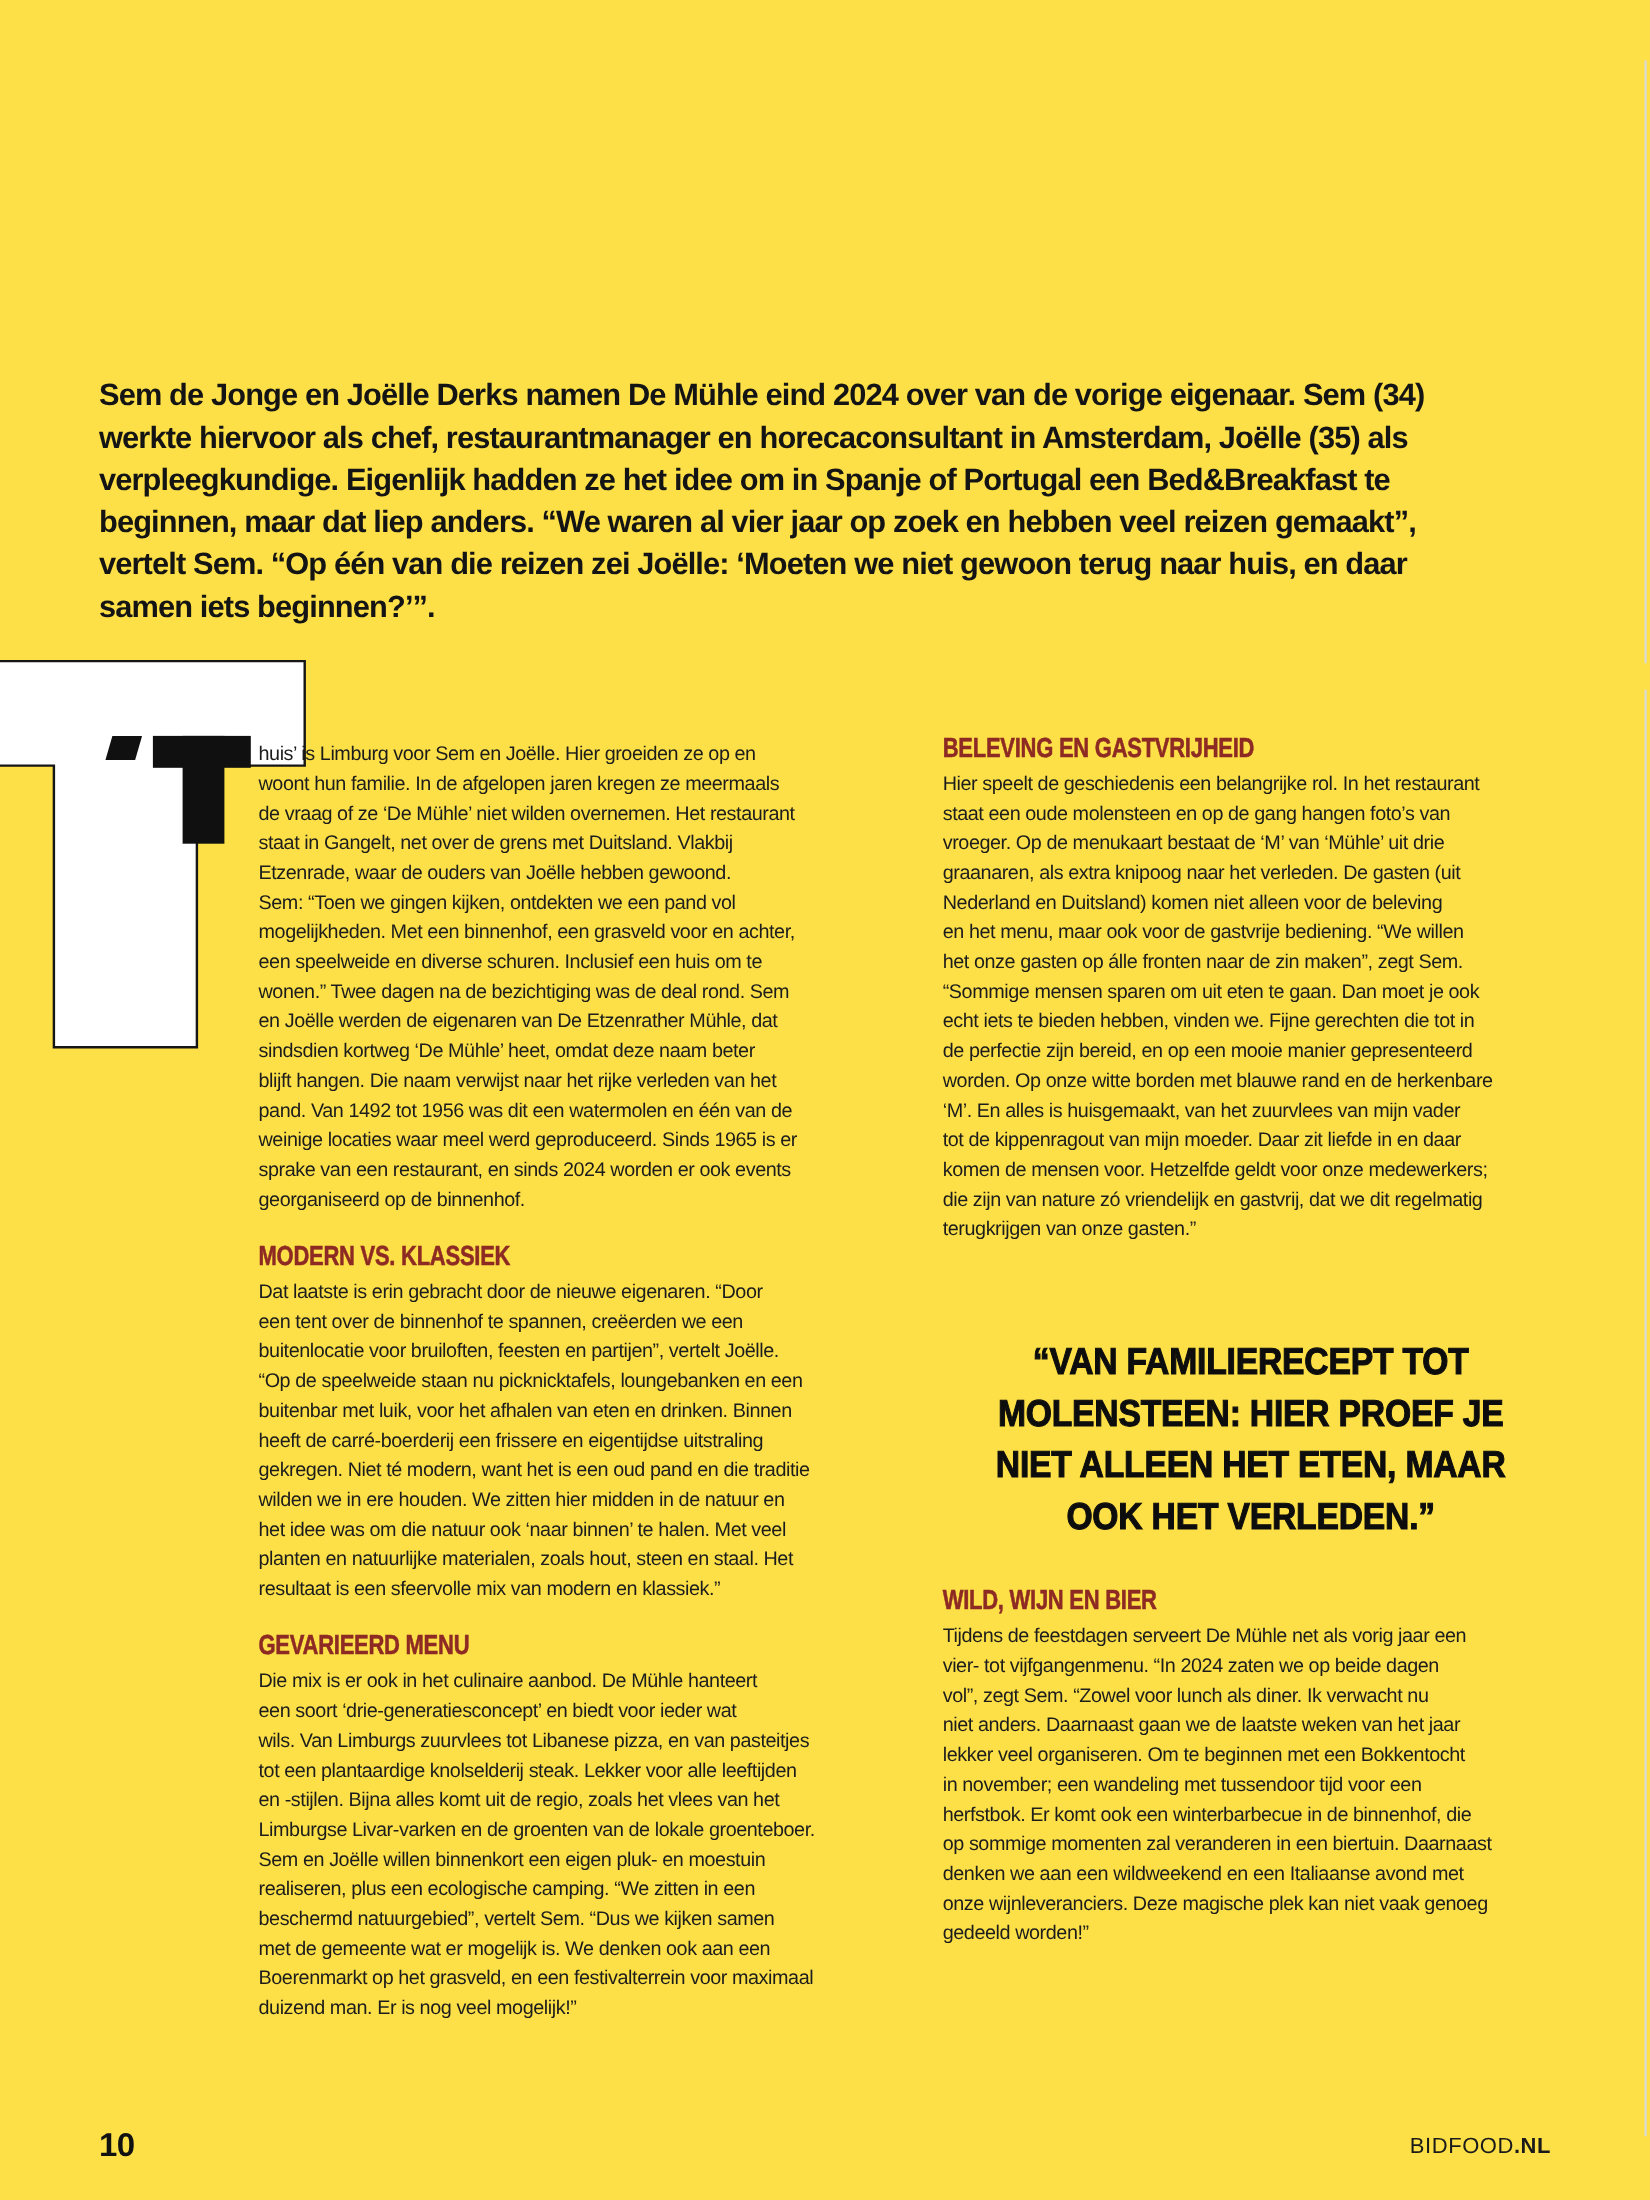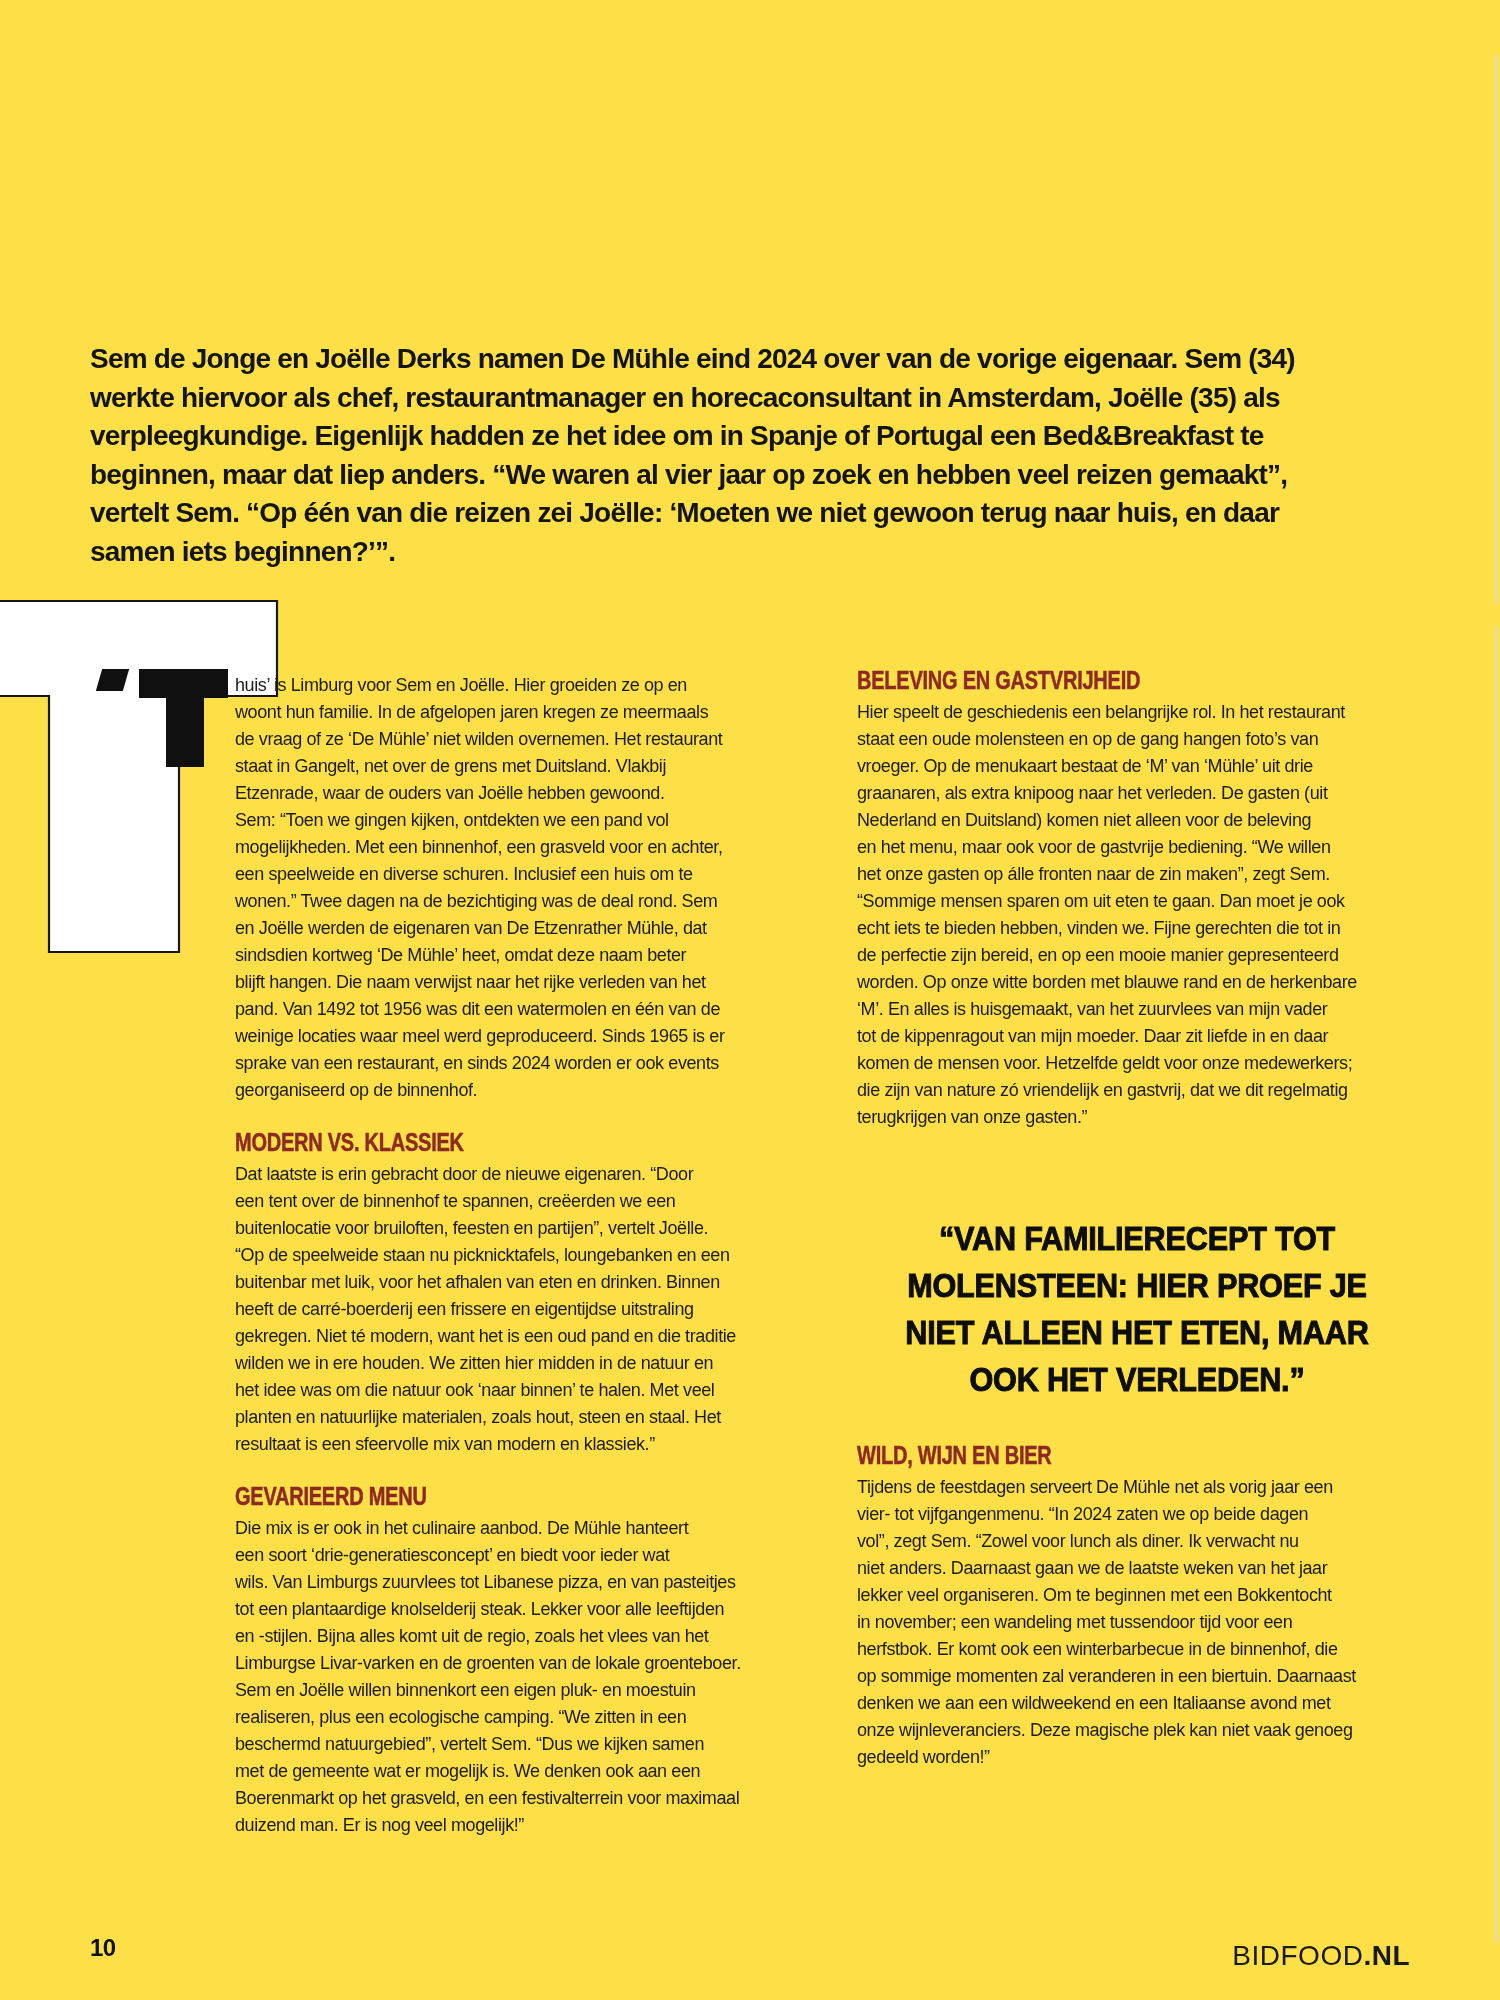--- a/index.html
+++ b/index.html
@@ -41,25 +41,25 @@
   .sec-heading.first{margin-top:0;}
   .pull-quote{
     width:560px;margin:84px 0 40px 0;text-align:center;
     font-size:34px;font-weight:700;line-height:47px;letter-spacing:-0.2px;
     color:#0d0d0d;transform:scaleX(0.9);transform-origin:50% 50%;
     white-space:pre-line;-webkit-text-stroke:1px #0d0d0d;
   }
   
   .page-number{
     position:absolute;left:90px;top:1934px;
-    font-size:24px;font-weight:700;letter-spacing:-0.5px;color:#111;
+    font-size:30px;font-weight:700;letter-spacing:-0.5px;color:#111;
   }
   .brand{
     position:absolute;right:90px;top:1940px;
-    font-size:28px;letter-spacing:0.5px;color:#1a1a1a;
+    font-size:20px;letter-spacing:0.5px;color:#1a1a1a;
   }
   .brand .bold{font-weight:700;}
   
   .edge-line{position:absolute;left:1495px;width:2px;background:#d9d9d9;z-index:0;}
   .edge-top{top:55px;height:548px;}
   .edge-bottom{top:627px;height:1315px;}
 </style>
 </head>
 <body>
 

